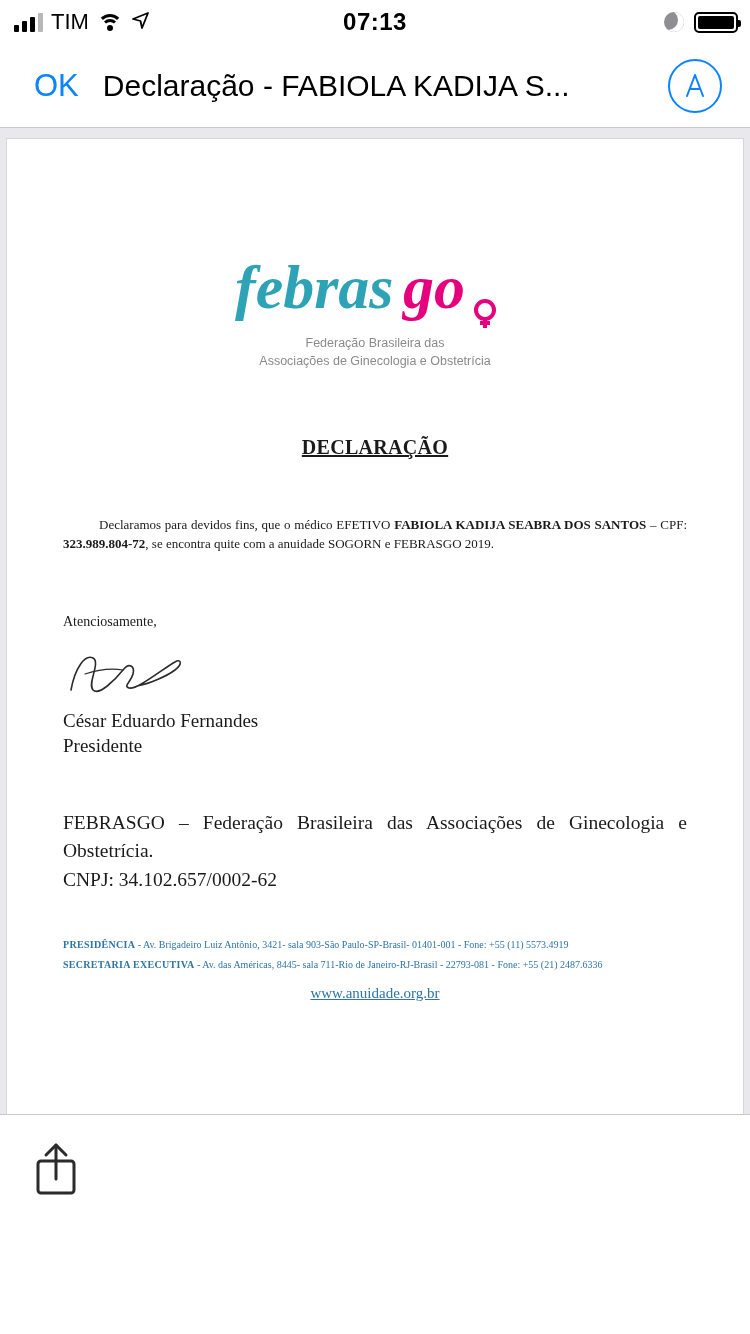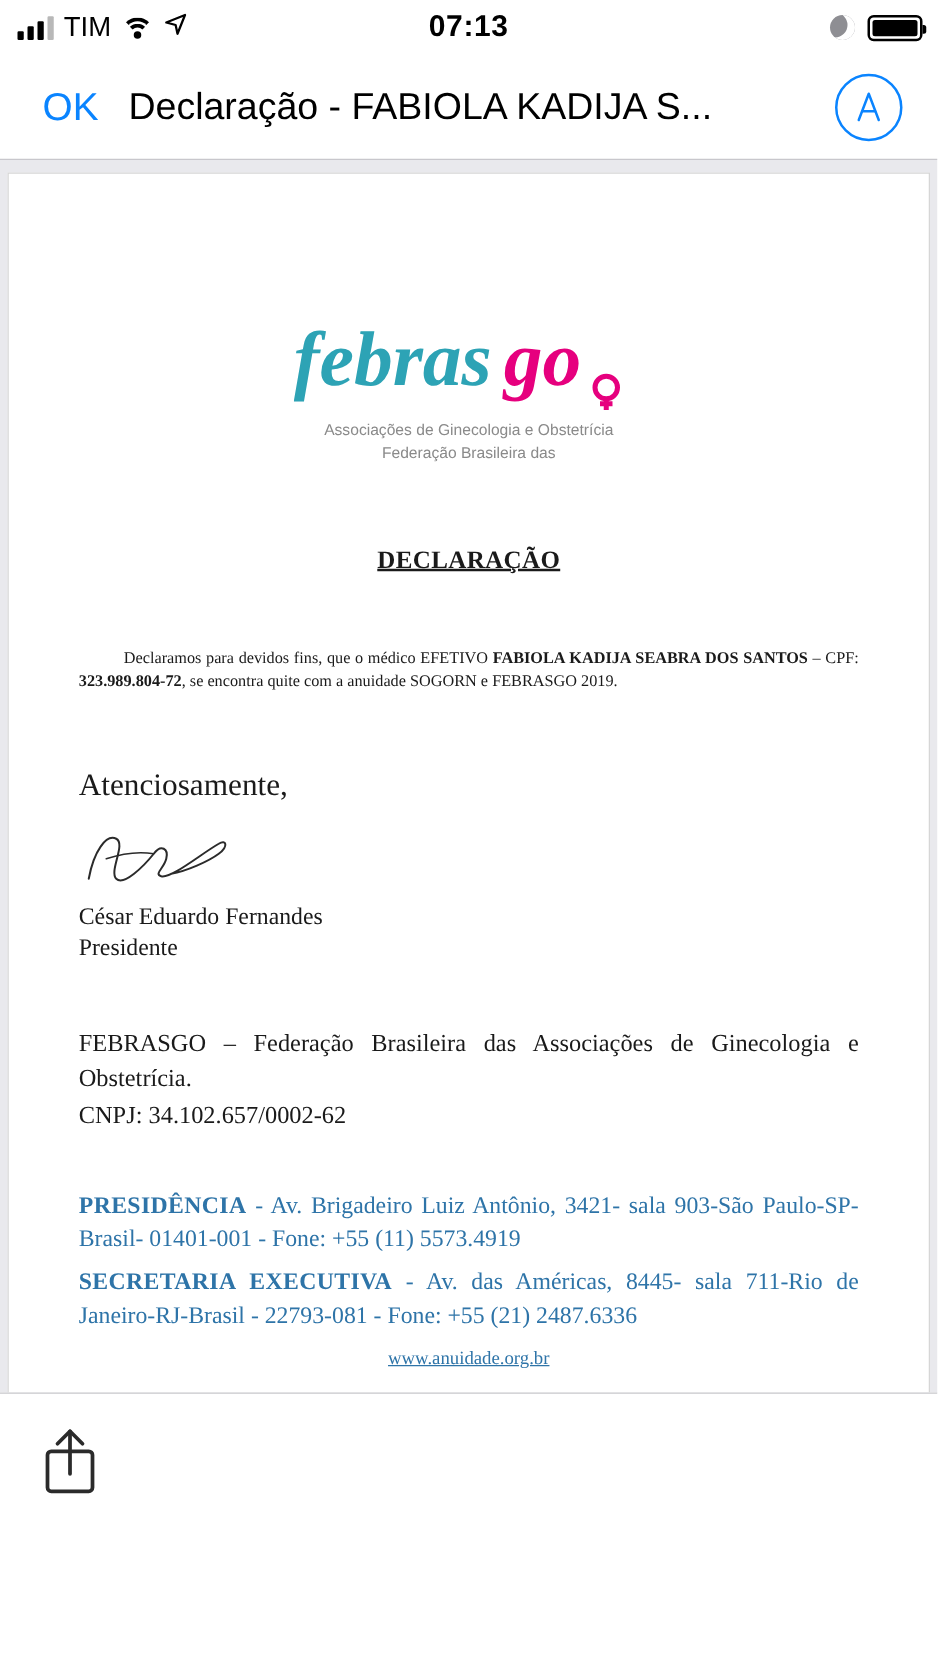--- a/index.html
+++ b/index.html
@@ -128,33 +128,33 @@
   }
   .doc-title {
     text-align: center; font-weight: bold; font-size: 20px;
     text-decoration: underline; margin-top: 66px; letter-spacing: .3px;
   }
   .body-par {
     margin-top: 56px; font-size: 13px; line-height: 1.48;
     text-align: justify; text-indent: 36px;
   }
   .body-par b { font-weight: bold; }
-  .regards { margin-top: 60px; font-size: 25px; }
+  .regards { margin-top: 60px; font-size: 14px; }
   .signature { margin-top: 10px; height: 62px; }
   .sign-name { font-size: 19px; margin-top: 6px; line-height: 1.35; }
   .sign-role { font-size: 19px; line-height: 1.35; }
   .entity {
     margin-top: 50px; font-size: 19.5px; line-height: 1.45; text-align: justify;
   }
   .cnpj { font-size: 19.5px; line-height: 1.45; }
 
   .footer { margin-top: 44px; }
   .footer-line {
     font-family: "Liberation Serif", serif;
-    font-size: 19px; color: #2e74a8; line-height: 1.45;
+    font-size: 10px; color: #2e74a8; line-height: 1.45;
     text-align: justify; margin-bottom: 6px;
   }
   .footer-line b { font-weight: bold; letter-spacing: .3px; }
   .footer-url {
     text-align: center; font-size: 15px; color: #2e74a8;
     text-decoration: underline; margin-top: 12px;
   }
 
   
   .toolbar {
@@ -214,22 +214,22 @@
 
       <div class="logo-wrap">
         <div class="logo">
           <svg viewBox="0 0 280 76" width="280" height="76">
             <text x="0" y="56" font-family="Liberation Serif, serif" font-size="62" font-weight="bold" fill="#2da3b5" font-style="italic">febras</text>
             <text x="168" y="56" font-family="Liberation Serif, serif" font-size="62" font-weight="bold" fill="#e6007e" font-style="italic">go</text>
             <circle cx="250" cy="58" r="9" fill="none" stroke="#e6007e" stroke-width="4"></circle>
             <path d="M250 67 L250 76 M245 71 L255 71" stroke="#e6007e" stroke-width="4" fill="none"></path>
           </svg>
           <div class="logo-sub">
+            <div>Federação Brasileira das</div>
             <div>Associações de Ginecologia e Obstetrícia</div>
-            <div>Federação Brasileira das</div>
           </div>
         </div>
       </div>
 
 
       <div class="doc-title">DECLARAÇÃO</div>
 
       <p class="body-par"><span>Declaramos para devidos fins, que o médico EFETIVO </span><b>FABIOLA KADIJA SEABRA DOS SANTOS</b><span> – CPF: </span><b>323.989.804-72</b><span>, se encontra quite com a anuidade SOGORN e FEBRASGO 2019.</span></p>
 
       <div class="regards">Atenciosamente,</div>

